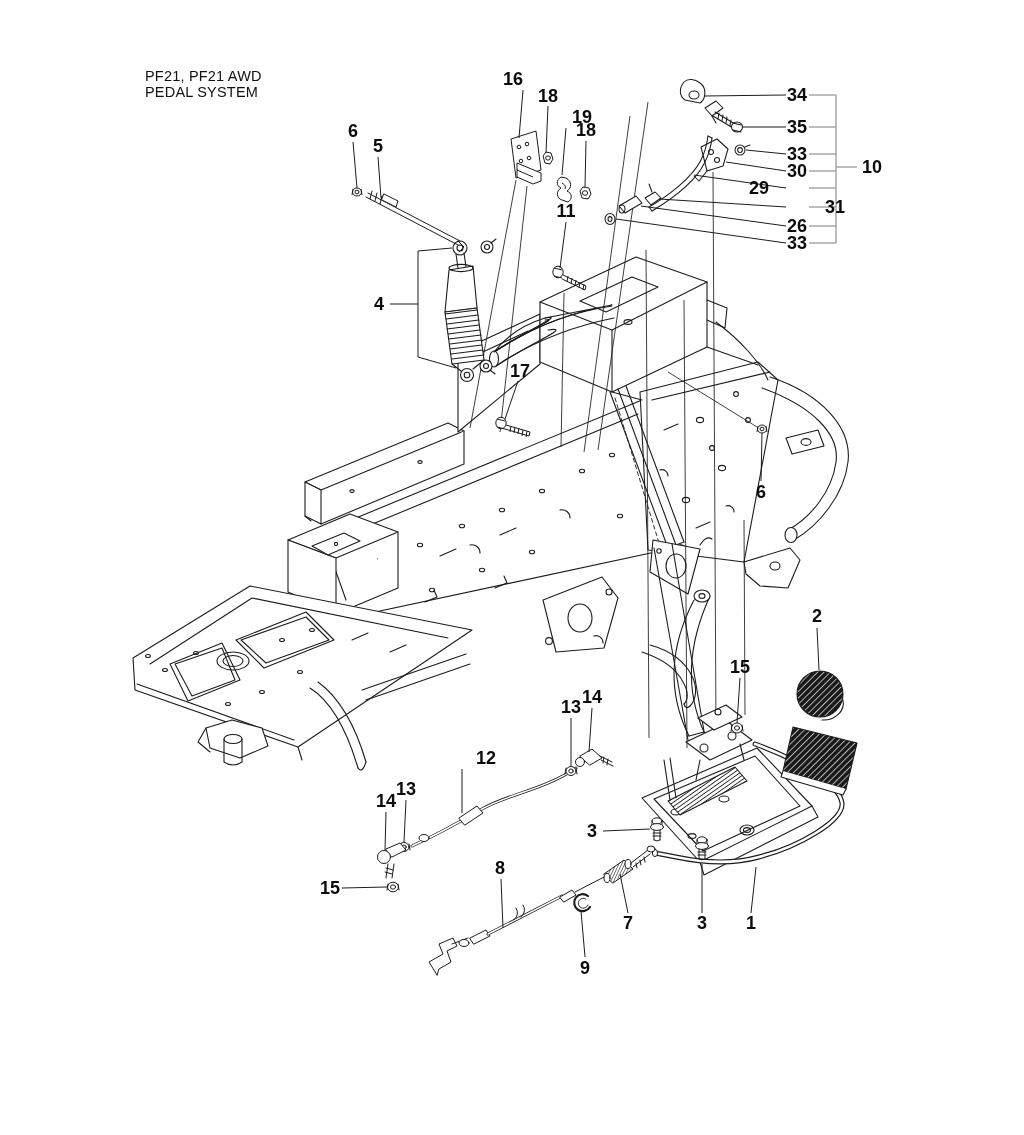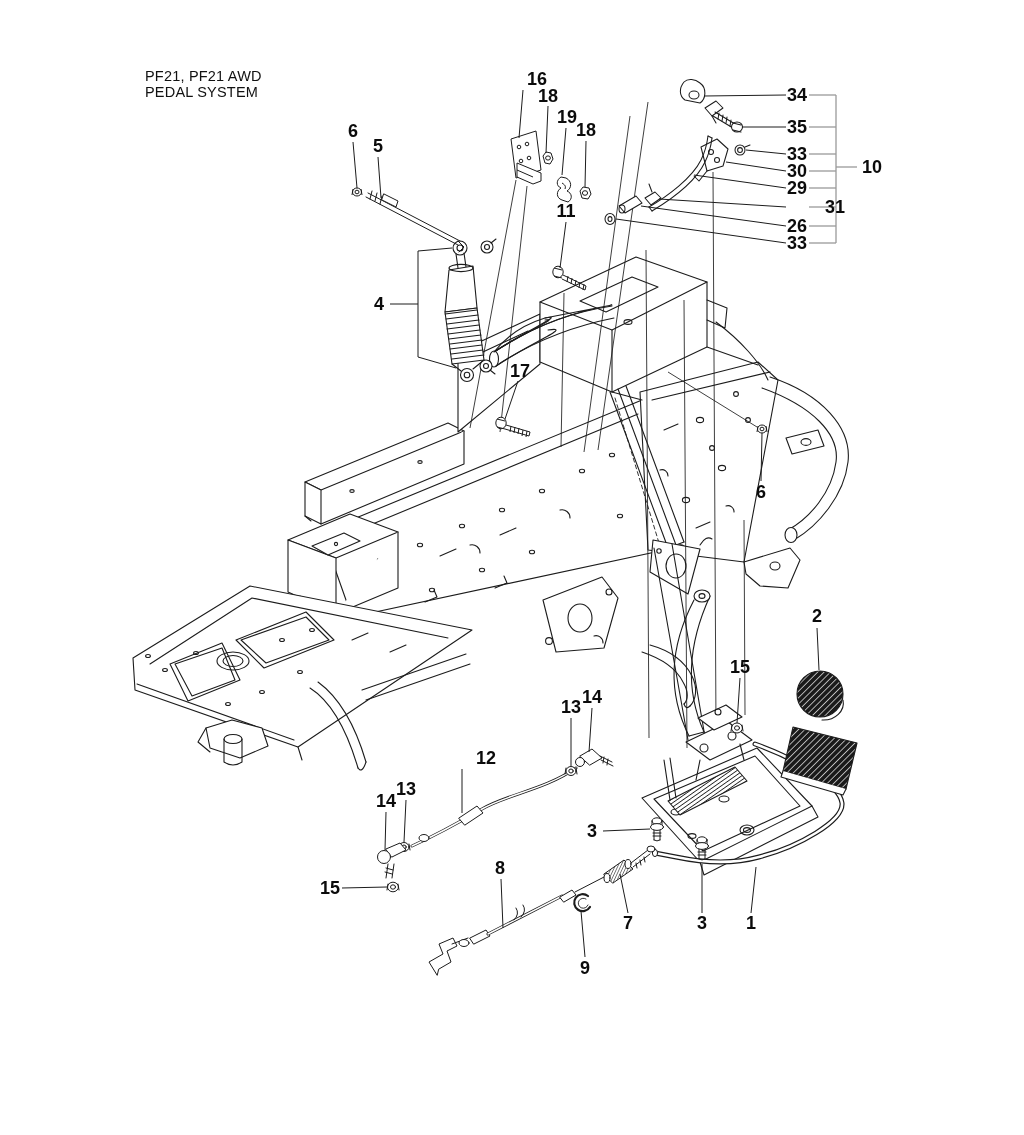--- a/index.html
+++ b/index.html
@@ -509,35 +509,35 @@
     <path d="M836,95 L836,243"></path>
     <path d="M836,167 L857,167"></path>
   </g>
 </svg>
 
 <div class="title">
   <div>PF21, PF21 AWD</div>
   <div>PEDAL SYSTEM</div>
 </div>
 
-<div class="co" style="left:537px;top:79px">16</div>
+<div class="co" style="left:513px;top:79px">16</div>
 <div class="co" style="left:548px;top:96px">18</div>
-<div class="co" style="left:567px;top:117px">19</div>
+<div class="co" style="left:582px;top:117px">19</div>
 <div class="co" style="left:586px;top:130px">18</div>
 <div class="co" style="left:566px;top:211px">11</div>
 <div class="co" style="left:353px;top:131px">6</div>
 <div class="co" style="left:378px;top:146px">5</div>
 <div class="co" style="left:379px;top:304px">4</div>
 <div class="co" style="left:520px;top:371px">17</div>
 <div class="co" style="left:761px;top:492px">6</div>
 <div class="co" style="left:797px;top:95px">34</div>
 <div class="co" style="left:797px;top:127px">35</div>
 <div class="co" style="left:797px;top:154px">33</div>
 <div class="co" style="left:797px;top:171px">30</div>
-<div class="co" style="left:797px;top:188px">29</div>
+<div class="co" style="left:759px;top:188px">29</div>
 <div class="co" style="left:835px;top:207px">31</div>
 <div class="co" style="left:797px;top:226px">26</div>
 <div class="co" style="left:797px;top:243px">33</div>
 <div class="co" style="left:872px;top:167px">10</div>
 <div class="co" style="left:817px;top:616px">2</div>
 <div class="co" style="left:740px;top:667px">15</div>
 <div class="co" style="left:592px;top:697px">14</div>
 <div class="co" style="left:571px;top:707px">13</div>
 <div class="co" style="left:486px;top:758px">12</div>
 <div class="co" style="left:406px;top:789px">13</div>

